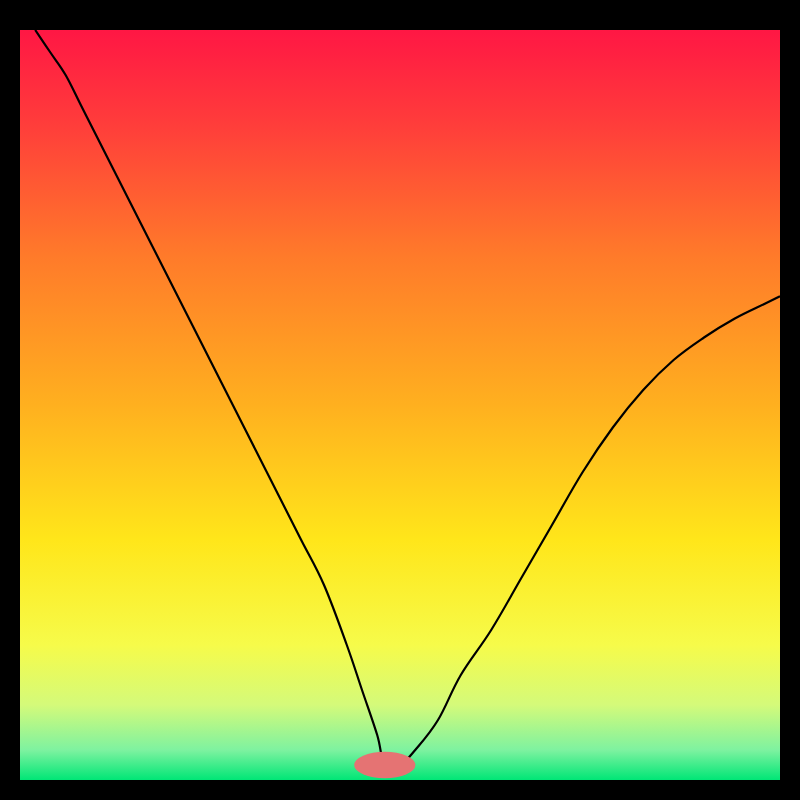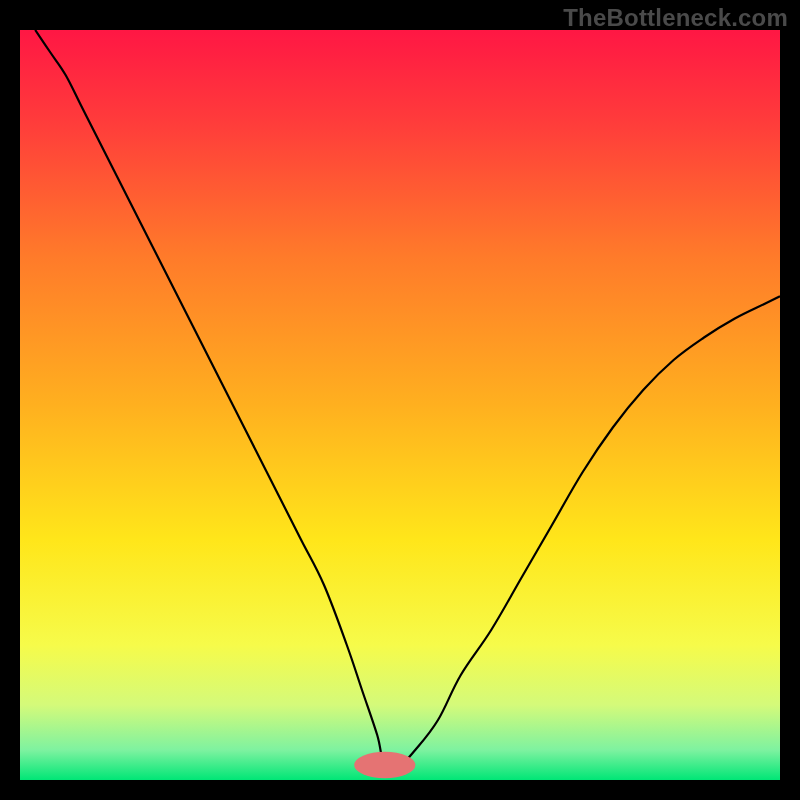--- a/index.html
+++ b/index.html
@@ -34,21 +34,20 @@
     top: 30px;
     width: 760px;
     height: 750px;
   }
   svg { display: block; }
 </style>
 </head>
 <body>
 
 <div class="frame">
-  <div class="watermark">TheBottleneck.com</div>
 
   <div class="plot">
     <svg id="chart-svg" width="760" height="750" viewBox="0 0 760 750" preserveAspectRatio="none">
       <defs>
         <linearGradient id="bg-grad" x1="0" y1="0" x2="0" y2="1">
             <stop offset="0%" stop-color="#ff1744"></stop>
             <stop offset="12%" stop-color="#ff3b3b"></stop>
             <stop offset="30%" stop-color="#ff7a2a"></stop>
             <stop offset="50%" stop-color="#ffb01f"></stop>
             <stop offset="68%" stop-color="#ffe61a"></stop>

